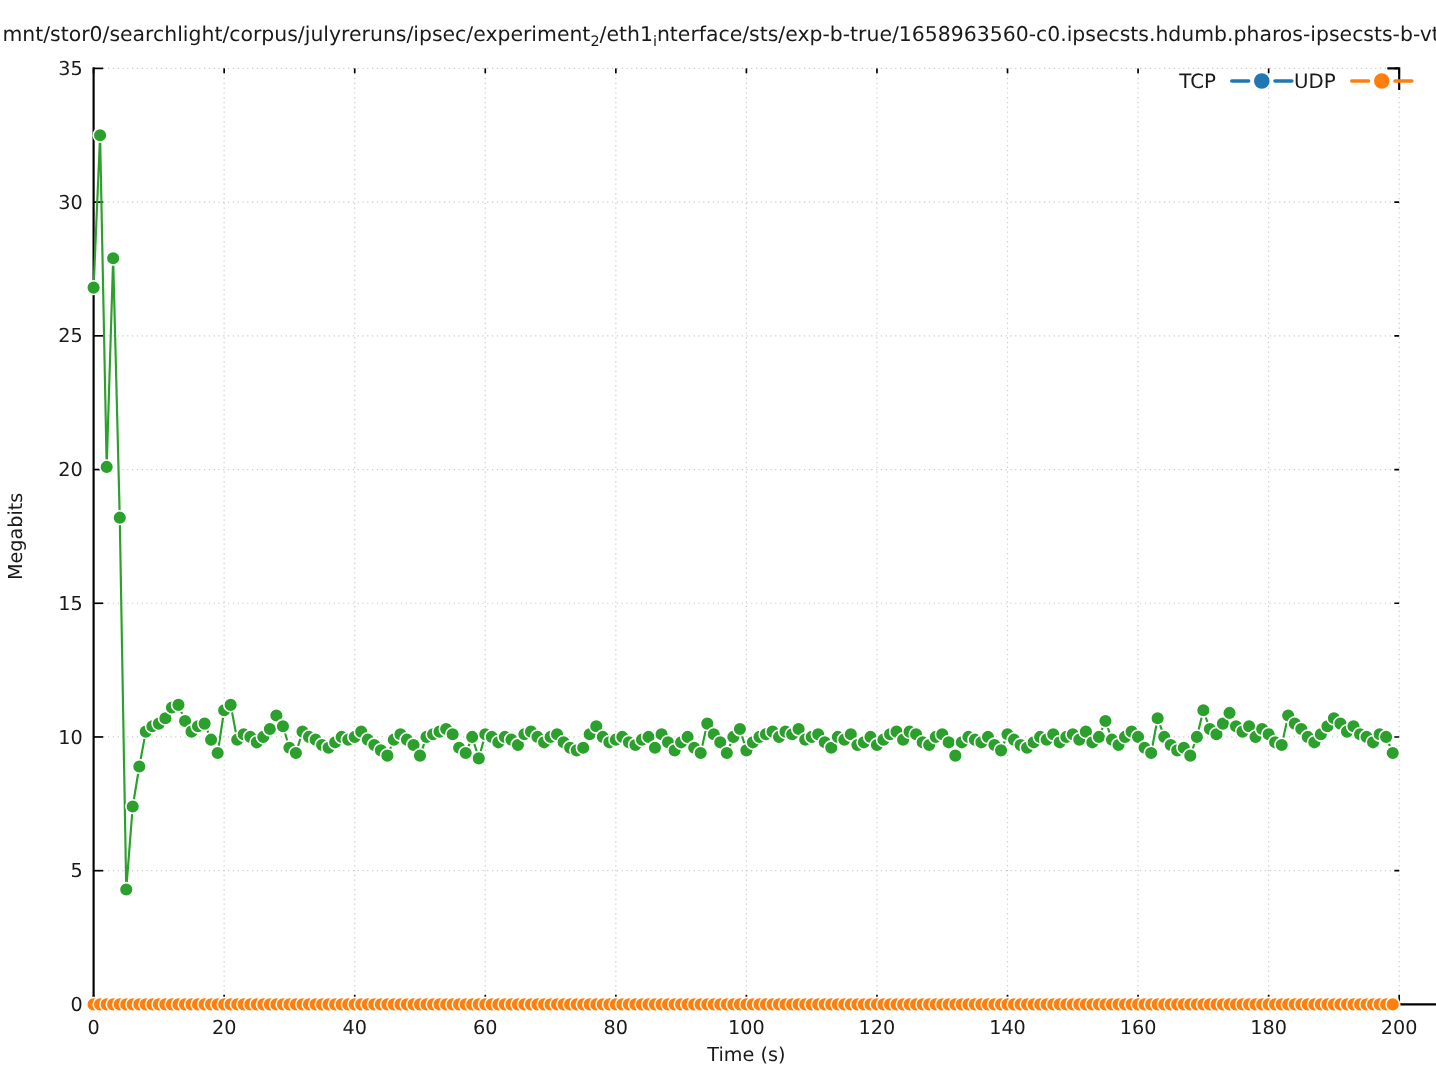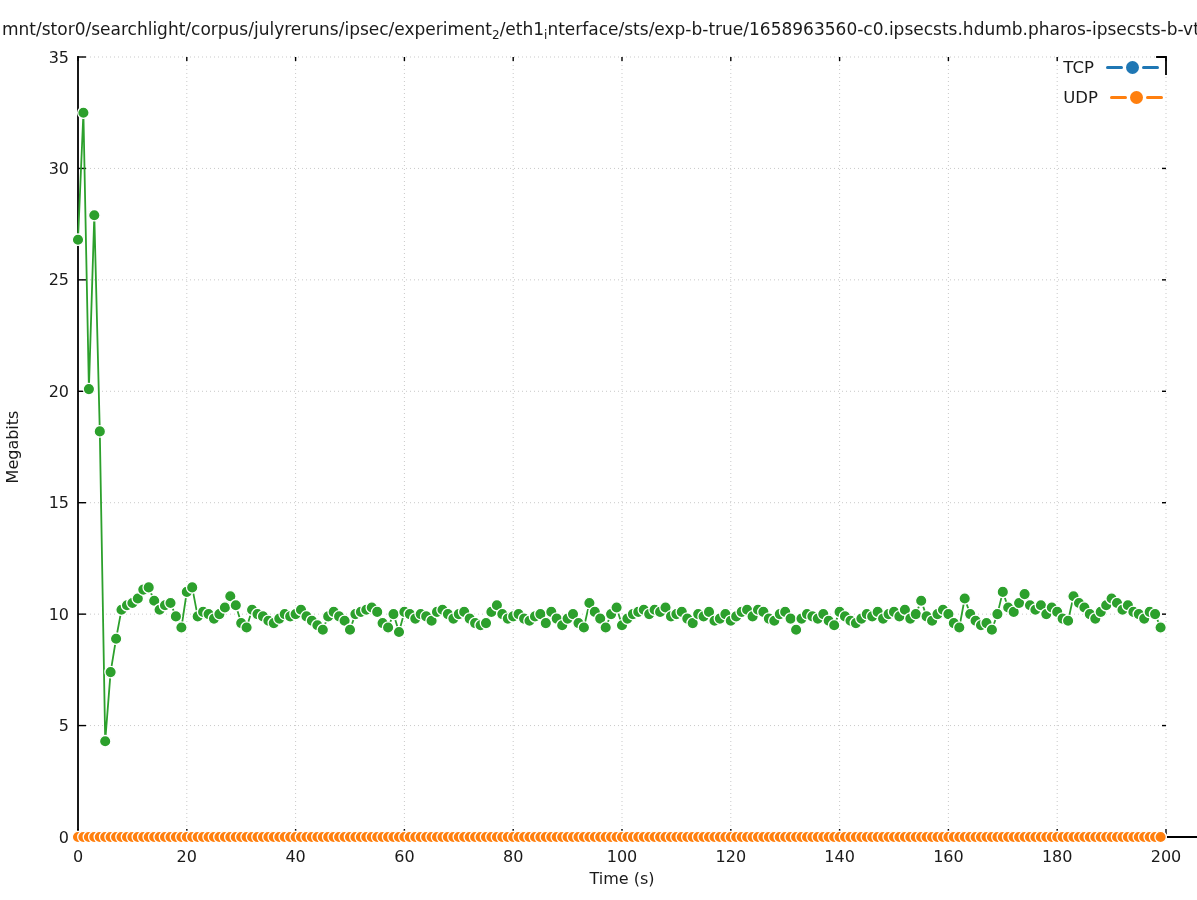--- a/index.html
+++ b/index.html
@@ -8,22 +8,22 @@
     background:#ffffff;font-family:"DejaVu Sans",sans-serif;color:#000;
   }
   .chart-title{
     position:absolute;top:19px;left:2px;right:0;
     white-space:nowrap;overflow:hidden;
     font-size:17px;line-height:1.25;color:#1a1a1a;
   }
   .chart-title sub{font-size:12px;line-height:0;}
   #plot{position:absolute;left:0;top:0;}
   .legend{
-    position:absolute;top:52px;right:34px;
-    display:flex;flex-direction:column;
+    position:absolute;top:52px;right:19px;
+    display:flex;flex-direction:row;
   }
   .lrow{display:flex;align-items:center;height:30px;}
   .llabel{font-size:16.5px;white-space:pre;margin-right:12px;color:#1a1a1a;}
   .lmark{display:flex;align-items:center;}
   .lmark .dash{width:17px;height:3px;border-radius:1.5px;display:block;}
   .lmark .dot{width:13px;height:13px;border-radius:50%;margin:0 3px;display:block;}
 </style>
 </head>
 <body>
 

